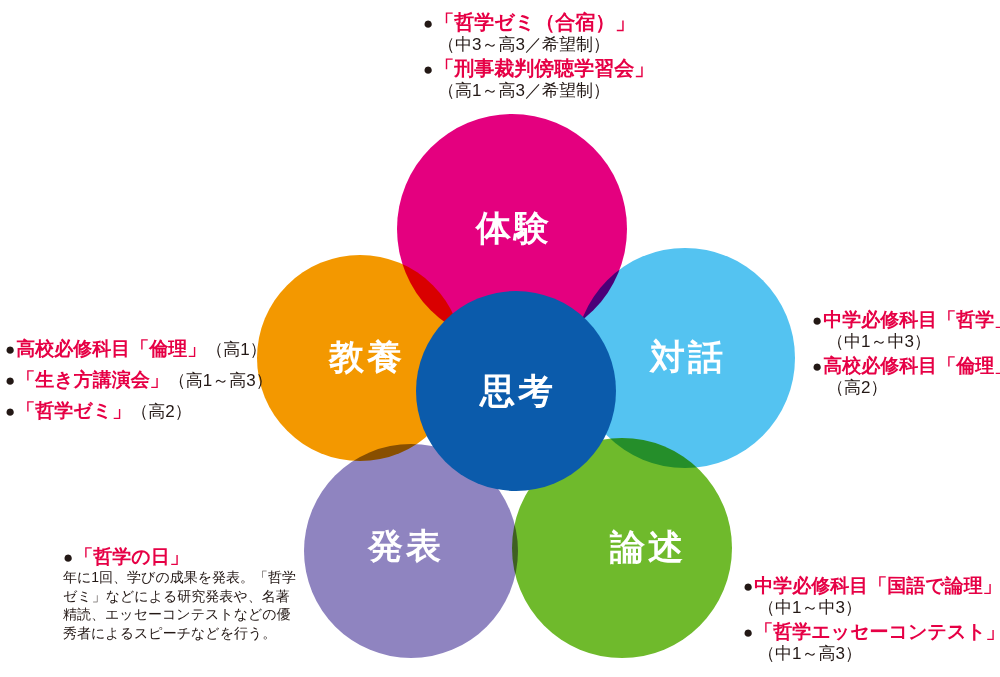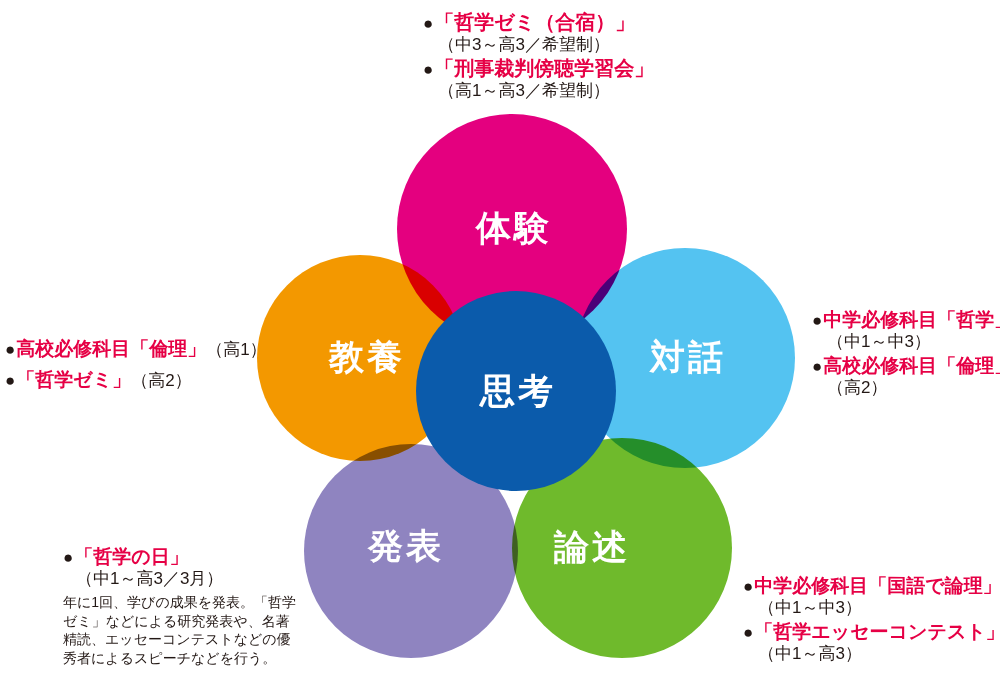--- a/index.html
+++ b/index.html
@@ -19,21 +19,21 @@
   .c-thinking{position:absolute;border-radius:50%;left:416px;top:291px;width:200px;height:200px;}
   .circle-label{
     position:absolute;transform:translate(-50%,-50%);
     color:#ffffff;font-weight:700;font-size:35px;letter-spacing:3px;white-space:nowrap;
   }
   .l-experience{left:514px;top:228px;}
   .l-culture{left:367px;top:357px;}
   .l-dialogue{left:688px;top:357px;}
   .l-thinking{left:518px;top:391px;}
   .l-presentation{left:406px;top:546px;}
-  .l-essay{left:592px;top:547px;}
+  .l-essay{left:648px;top:547px;}
   
   .ann{position:absolute;white-space:nowrap;}
   .ann .title-line{font-size:19px;font-weight:700;line-height:21px;color:#231815;}
   .ann .red{color:#e60045;}
   .ann .bullet{color:#231815;font-size:17px;margin-right:1px;}
   .ann .sub{font-size:17px;font-weight:400;line-height:21px;color:#231815;padding-left:15px;margin-bottom:3px;}
   .ann .suffix{font-size:17px;font-weight:400;color:#231815;}
   .ann-top{left:423px;top:12px;}
   .ann-top .title-line{font-size:20px;}
   .ann-left{left:5px;top:334px;}
@@ -67,33 +67,33 @@
 
   <div class="ann ann-top">
     <div class="title-line"><span class="bullet">●</span><span class="red">「哲学ゼミ（合宿）」</span></div>
     <div class="sub">（中3～高3／希望制）</div>
     <div class="title-line"><span class="bullet">●</span><span class="red">「刑事裁判傍聴学習会」</span></div>
     <div class="sub">（高1～高3／希望制）</div>
   </div>
 
   <div class="ann ann-left">
     <div class="title-line"><span class="bullet">●</span><span class="red">高校必修科目「倫理」</span><span class="suffix">（高1）</span></div>
+    <div class="title-line"><span class="bullet">●</span><span class="red">「生き方講演会」</span><span class="suffix">（高1～高3）</span></div>
     <div class="title-line"><span class="bullet">●</span><span class="red">「哲学ゼミ」</span><span class="suffix">（高2）</span></div>
   </div>
 
   <div class="ann ann-right">
     <div class="title-line"><span class="bullet">●</span><span class="red">中学必修科目「哲学」</span></div>
     <div class="sub">（中1～中3）</div>
     <div class="title-line"><span class="bullet">●</span><span class="red">高校必修科目「倫理」</span></div>
     <div class="sub">（高2）</div>
   </div>
 
   <div class="ann ann-bottom-left">
     <div class="title-line"><span class="bullet">●</span><span class="red">「哲学の日」</span></div>
-    <div class="sub">（中1～高3／3月）</div>
     <div class="paragraph">
       <div>年に1回、学びの成果を発表。「哲学</div>
       <div>ゼミ」などによる研究発表や、名著</div>
       <div>精読、エッセーコンテストなどの優</div>
       <div>秀者によるスピーチなどを行う。</div>
     </div>
   </div>
 
   <div class="ann ann-bottom-right">
     <div class="title-line"><span class="bullet">●</span><span class="red">中学必修科目「国語で論理」</span></div>

